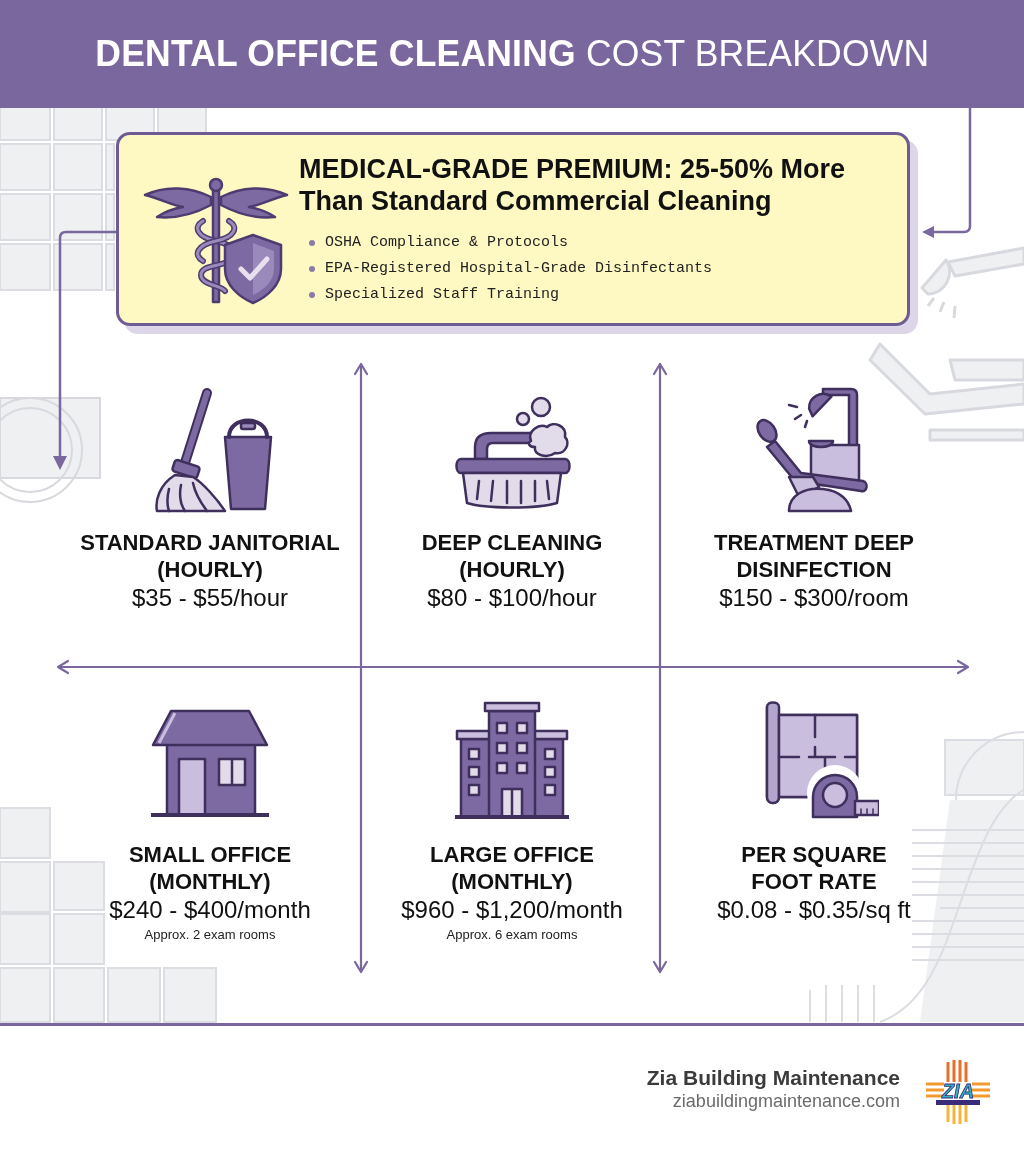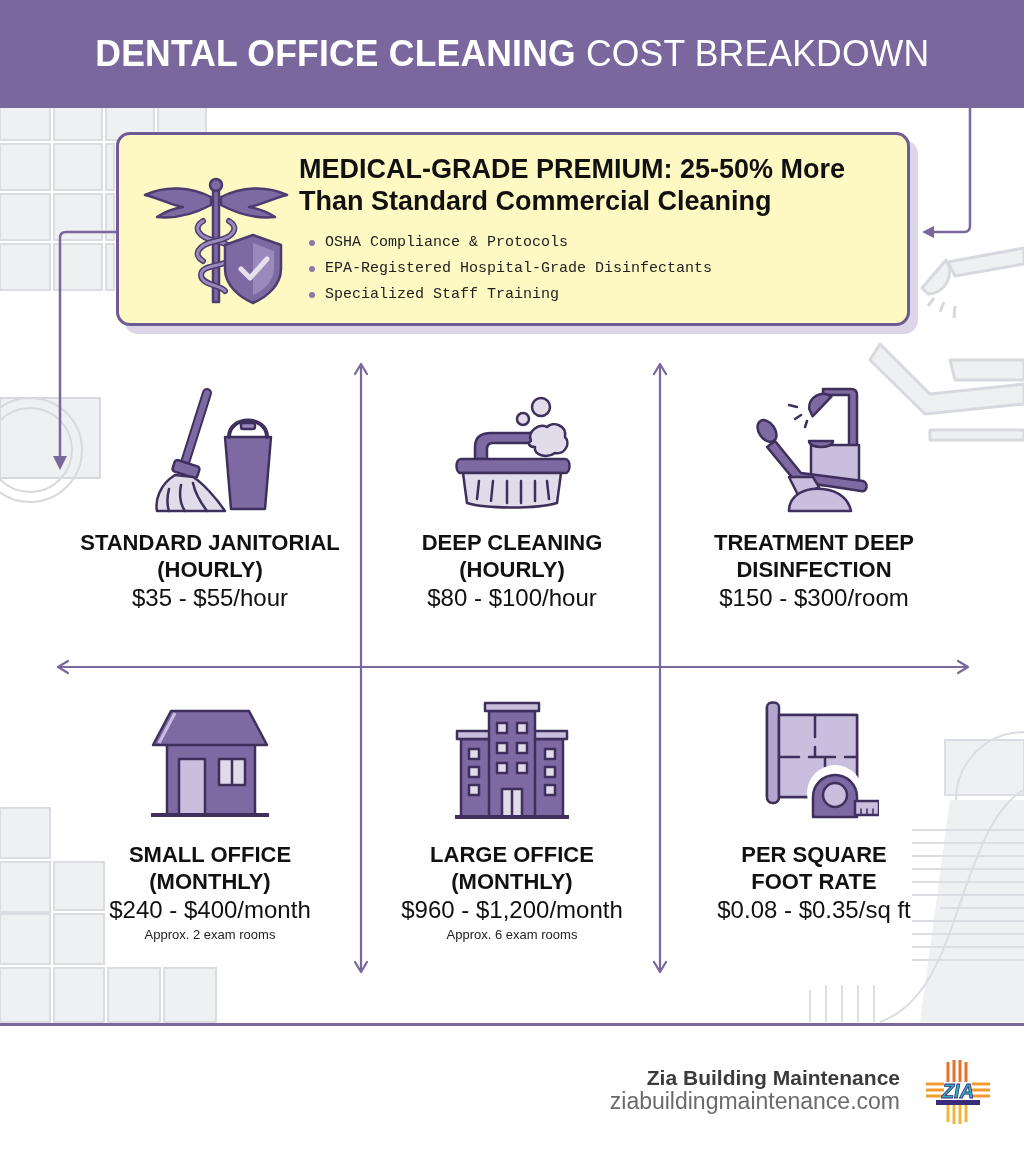--- a/index.html
+++ b/index.html
@@ -52,21 +52,21 @@
   .cell .note {
     font-family: "Liberation Sans", sans-serif; font-size: 13px; color: #222; margin-top: 2px;
   }
 
   .footer-line { position: absolute; left: 0; top: 1023px; width: 1024px; height: 3px; background: #7a679d; }
   .brand {
     position: absolute; right: 124px; top: 1066px; text-align: right;
     font-family: "Liberation Sans", sans-serif;
   }
   .brand .name { font-weight: bold; font-size: 21px; color: #3b3b3b; line-height: 24px; }
-  .brand .url { font-size: 23px; color: #6b6b6b; line-height: 22px; }
+  .brand .url { font-size: 18px; color: #6b6b6b; line-height: 22px; }
   .logo { position: absolute; left: 926px; top: 1060px; width: 64px; height: 64px; }
 </style>
 </head>
 <body>
 
 <svg class="bg-svg" viewBox="0 0 1024 1154">
 
   <g fill="#eef0f2" stroke="#dcdde3" stroke-width="2">
     <rect x="0" y="94" width="50" height="46"></rect>
       <rect x="54" y="94" width="48" height="46"></rect>

